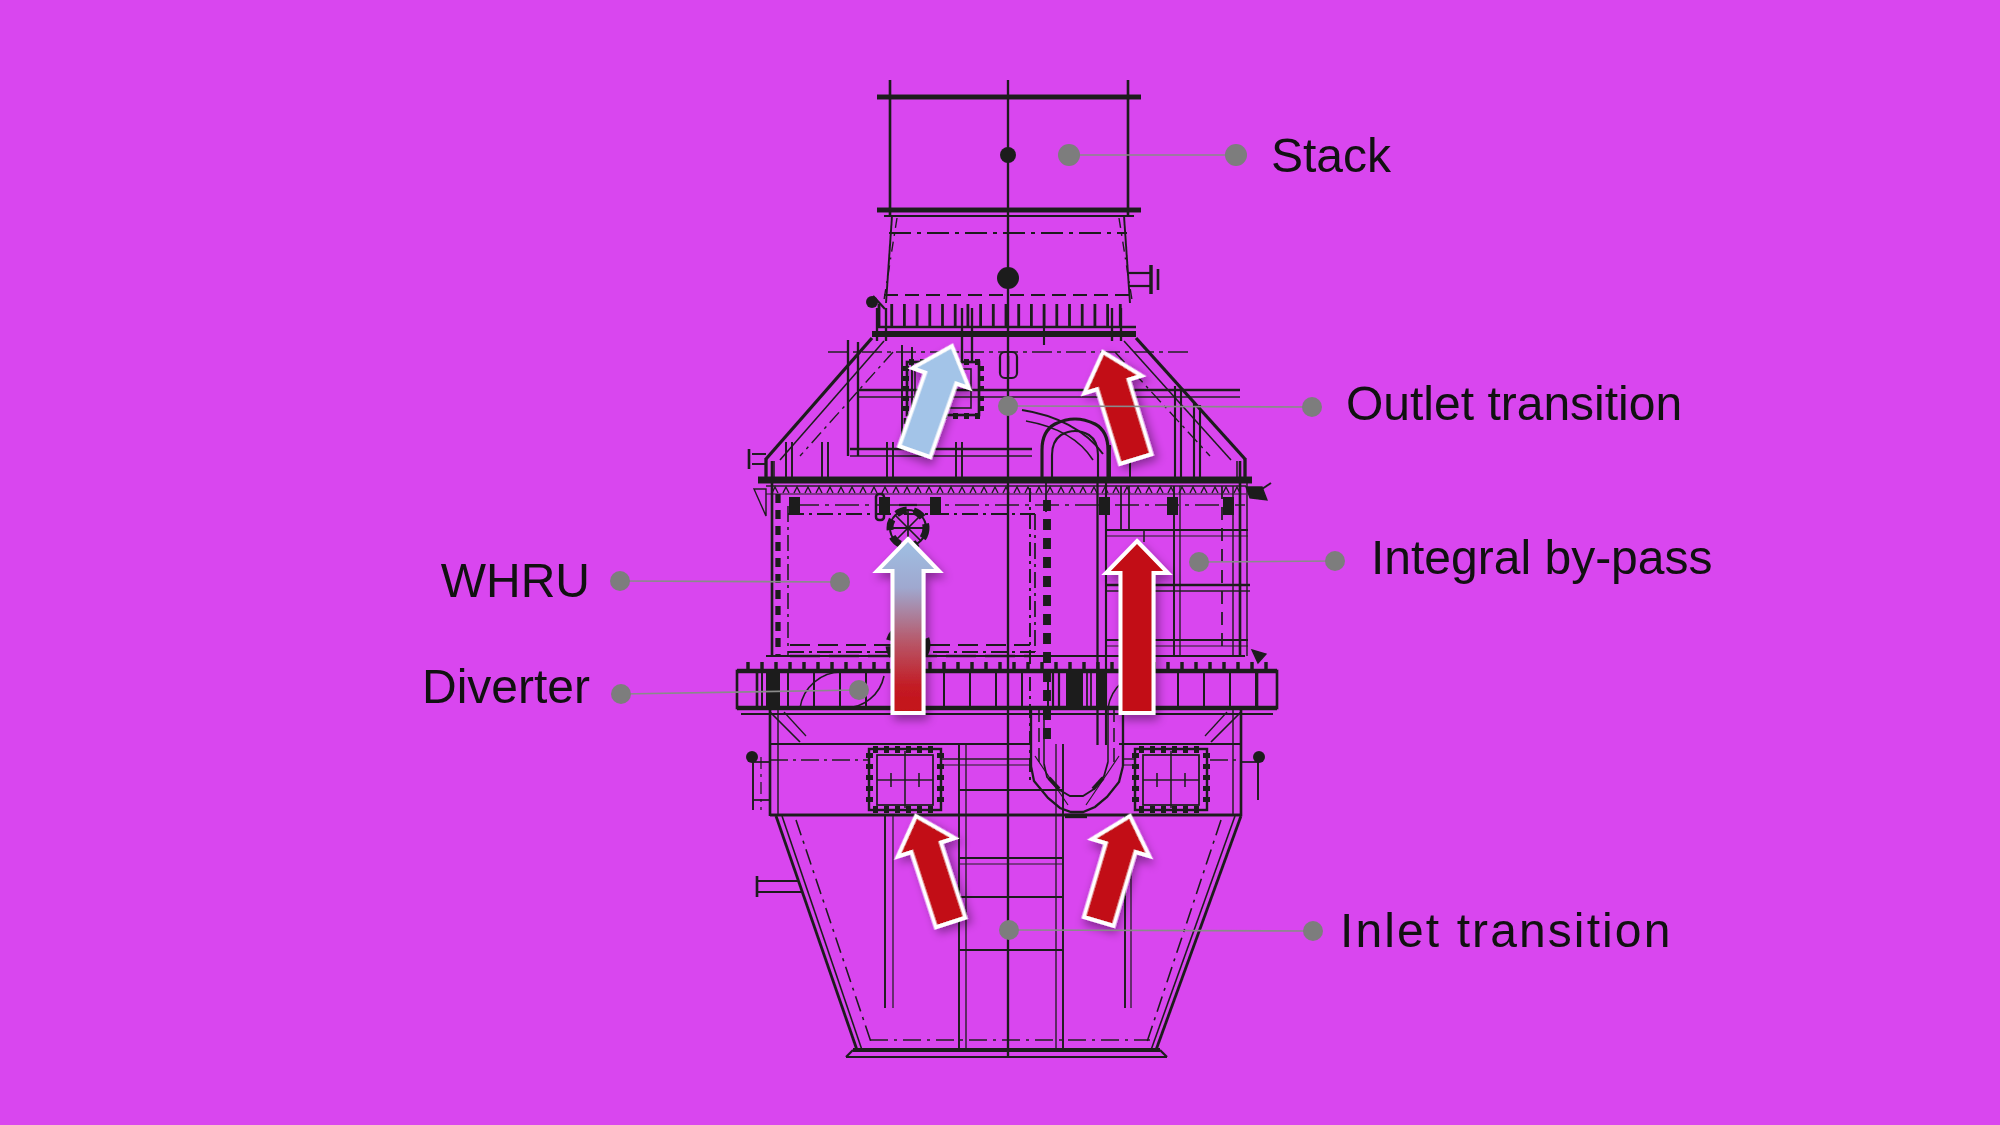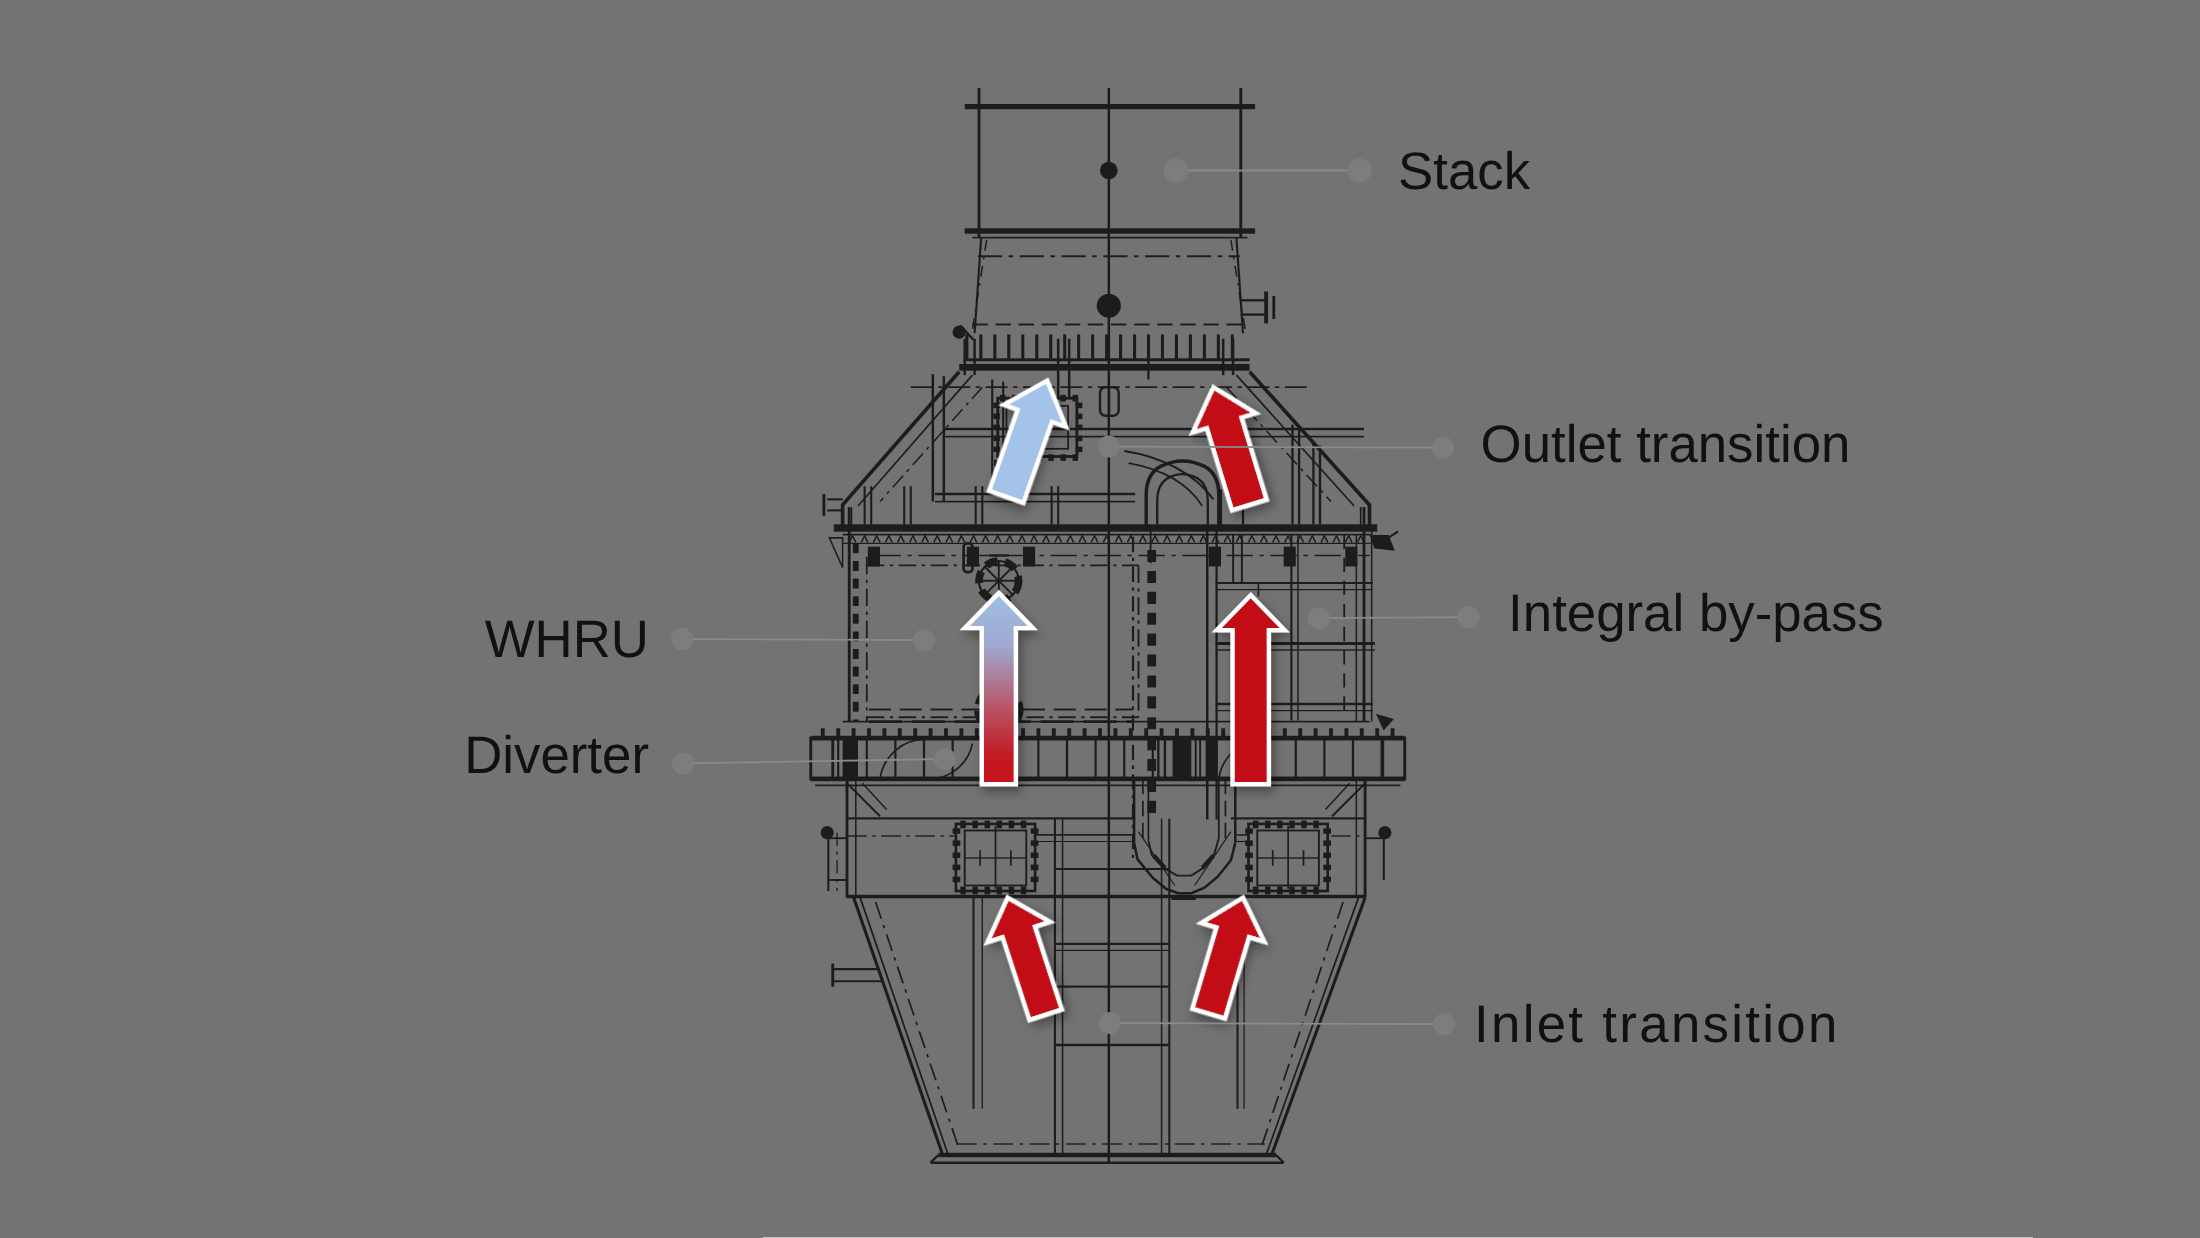--- a/index.html
+++ b/index.html
@@ -1,16 +1,16 @@
 <!DOCTYPE html>
 <html><head>
 <meta charset="utf-8">
 <style>
   html,body { margin:0; padding:0; background:#ffffff; }
-  .page { position:relative; width:2000px; height:1125px; background:#737373; overflow:hidden; }
+  .page { position:relative; width:2000px; height:1125px; background:#d946ef; overflow:hidden; }
 </style>
 </head>
 <body>
 <div class="page">
 <svg width="2000" height="1125" viewBox="0 0 2000 1125">
 <g filter="url(#soften)">
 <line x1="890" y1="80" x2="890" y2="216" stroke="#1f1f1f" stroke-width="2.64" stroke-linecap="butt"></line>
 <line x1="1128" y1="80" x2="1128" y2="216" stroke="#1f1f1f" stroke-width="2.64" stroke-linecap="butt"></line>
 <line x1="1008" y1="80" x2="1008" y2="1058" stroke="#1f1f1f" stroke-width="2.29" stroke-linecap="butt"></line>
 <line x1="877" y1="97" x2="1141" y2="97" stroke="#1f1f1f" stroke-width="4.84" stroke-linecap="butt"></line>

